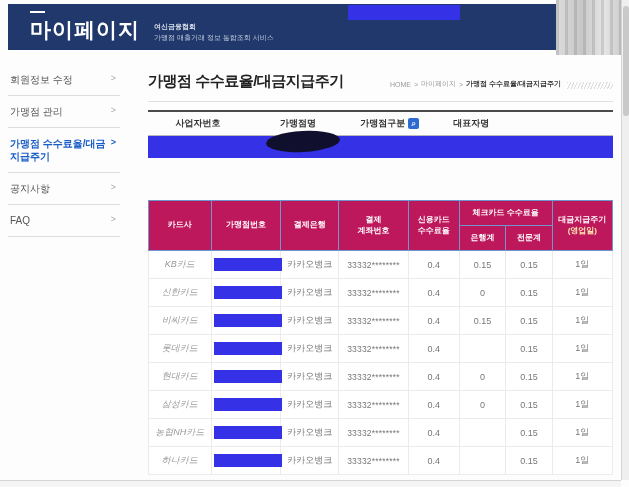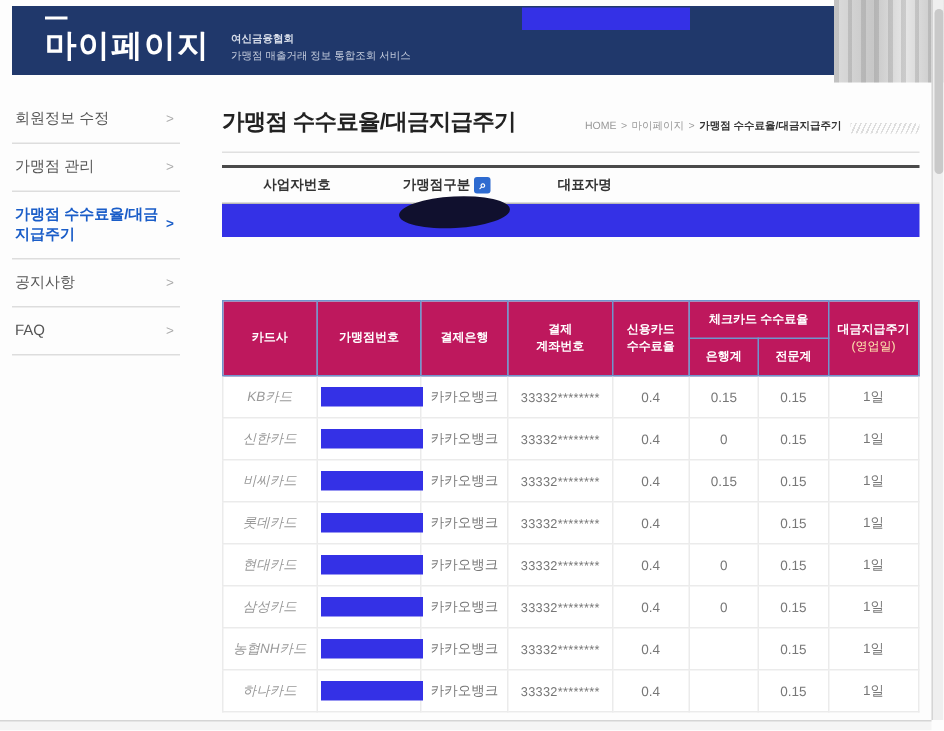--- a/index.html
+++ b/index.html
@@ -30,21 +30,21 @@
       linear-gradient(90deg,#dcdcdc,#c7c7c7 35%,#e6e6e6 65%,#c2c2c2);
   }
 
   .redact { background:#3431e6; }
   .redact-top { position:absolute; left:348px; top:5px; width:112px; height:15px; }
 
   
   .layout { position:absolute; top:62px; left:8px; width:613px; }
   .sidebar { position:absolute; left:0; top:2px; width:112px; }
   .sidebar-item {
-    display:flex; justify-content:space-between; align-items:center;
+    display:flex; justify-content:space-between; align-items:flex-start;
     padding:9px 4px 9px 2px; border-bottom:1px solid #ddd;
     font-size:10px; color:#555; cursor:pointer; line-height:1.3;
   }
   .sidebar-item .chev { color:#aaa; font-size:9px; margin-left:4px; flex:0 0 auto; }
   .sidebar-item.active { color:#1a5dc8; font-weight:bold; }
   .sidebar-item.active .chev { color:#1a5dc8; }
 
   .main { margin-left:140px; width:465px; }
 
   
@@ -74,21 +74,21 @@
   .redact-bar { position:relative; height:22px; background:#3431e6; }
   .blob { position:absolute; left:118px; top:-5px; width:74px; height:21px;
     background:#10102e; border-radius:50%; transform:rotate(-3deg); }
 
   
   .fee-table { width:100%; border-collapse:collapse; margin-top:42px; table-layout:fixed; border-bottom:1px solid #ccc; }
   .fee-table thead th {
     background:#be185d; color:#fff; font-size:8px; font-weight:bold;
     border:1px solid #6e95cd; padding:3px 1px; line-height:1.35; white-space:pre-line;
   }
-  .fee-table thead th .cycle-note { display:block; color:#ffe9b0; font-weight:normal; }
+  .fee-table thead th .cycle-note { display:block; color:#ffe9b0; font-weight:bold; }
   .fee-table tbody td {
     font-size:9px; color:#777; text-align:center;
     border:1px solid #ebebeb; padding:7px 2px; background:#fff;
   }
   .fee-table tbody td.card-cell { color:#999;font-style:italic; }
   .fee-table tbody td.acct-cell { font-size:8.5px; letter-spacing:.2px; }
   .redact-chip { display:inline-block; width:68px; height:13px; background:#3431e6; vertical-align:middle; }
 
   
   .vscroll { position:absolute; top:0; right:0; width:8px; bottom:7px;
@@ -147,20 +147,21 @@
           <span>&gt;</span>
           <span class="crumb">마이페이지</span>
           <span>&gt;</span>
           <span class="current">가맹점 수수료율/대금지급주기</span>
         </div>
         <div class="hatch"></div>
       </div>
 
       <div class="info-table">
         <div class="info-cell">사업자번호</div>
+        <div class="info-cell">가맹점명</div>
         <div class="info-cell">
           <span>가맹점구분</span>
           <span class="search-btn">⌕</span>
         </div>
         <div class="info-cell">대표자명</div>
       </div>
 
       <div class="redact-bar">
         <div class="blob"></div>
       </div>

